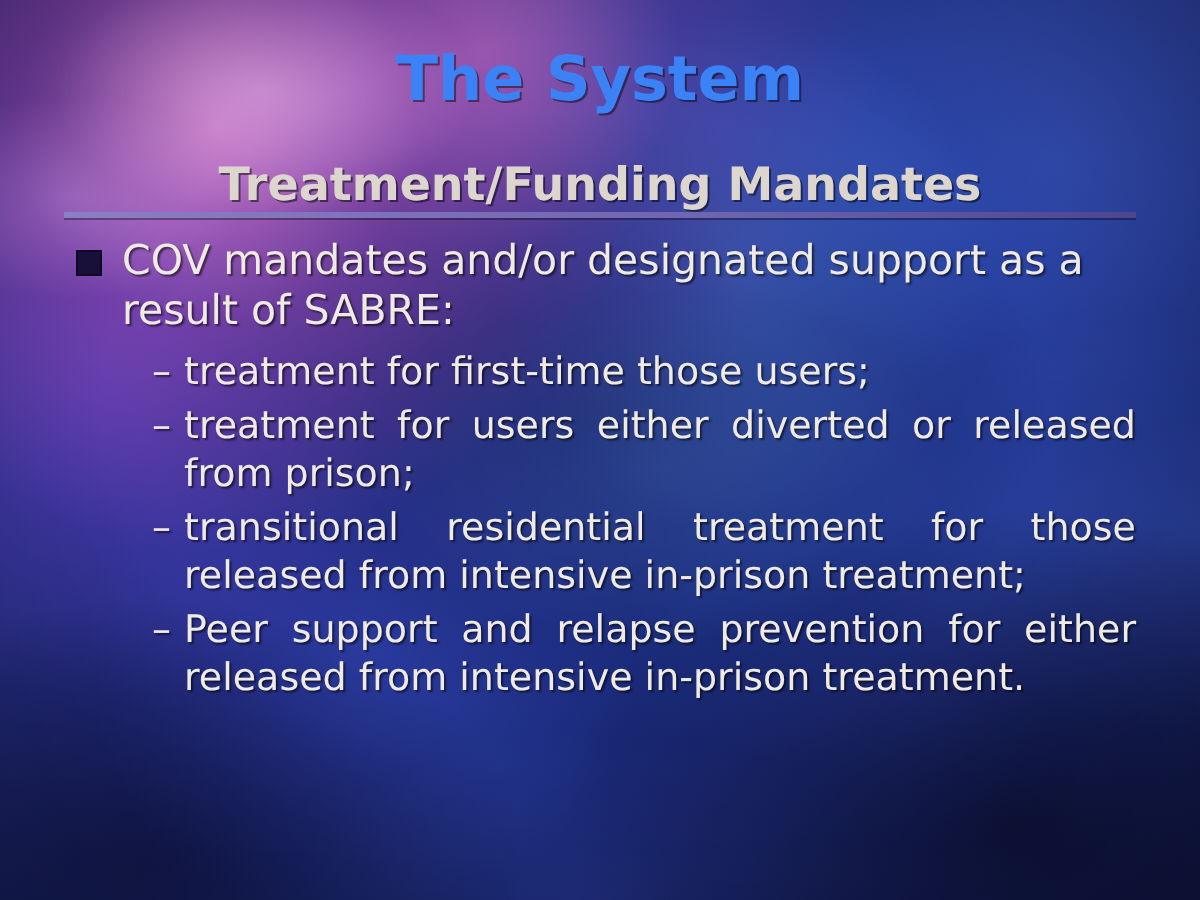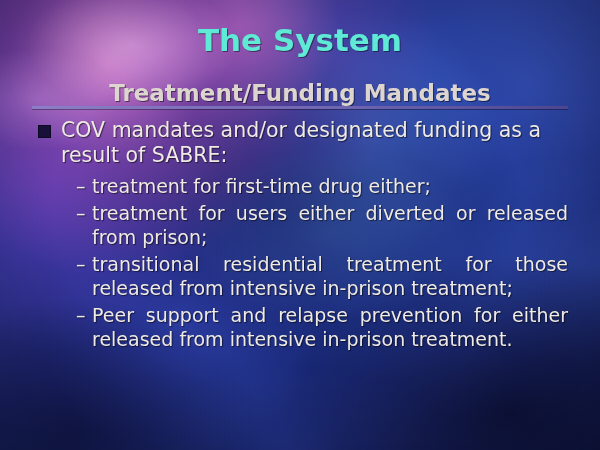--- a/index.html
+++ b/index.html
@@ -67,21 +67,21 @@
     left: 0;
     top: 22px;
     width: 600px;
     text-align: center;
   }
   .title-main {
     font-family: "DejaVu Sans", sans-serif;
     font-weight: bold;
     font-size: 31px;
     letter-spacing: 0px;
-    color: #5eead4;
+    color: #3b82f6;
     text-shadow: 1px 1px 0 rgba(0,0,0,0.45);
     line-height: 36px;
   }
   .title-sub {
     font-family: "DejaVu Sans", sans-serif;
     font-weight: bold;
     font-size: 23px;
     color: #ddd6cf;
     text-shadow: 1px 1px 0 rgba(0,0,0,0.5);
     line-height: 30px;
@@ -168,28 +168,28 @@
   <div class="title-block">
     <div class="title-main">The System</div>
     <div class="title-sub">Treatment/Funding Mandates</div>
   </div>
   <div class="title-rule"></div>
 
   <div class="body">
 
     <div class="lvl1">
       <span class="bullet-sq"></span>
-      <span class="lvl1-text">COV mandates and/or designated funding as a result of SABRE:</span>
+      <span class="lvl1-text">COV mandates and/or designated support as a result of SABRE:</span>
     </div>
 
     <div class="sublist">
 
       <div class="lvl2">
         <span class="dash">–</span>
-        <span class="lvl2-text nojustify">treatment for first-time drug either;</span>
+        <span class="lvl2-text nojustify">treatment for first-time those users;</span>
       </div>
 
       <div class="lvl2">
         <span class="dash">–</span>
         <span class="lvl2-text">treatment for users either diverted or released from prison;</span>
       </div>
 
       <div class="lvl2">
         <span class="dash">–</span>
         <span class="lvl2-text">transitional residential treatment for those released from intensive in-prison treatment;</span>

